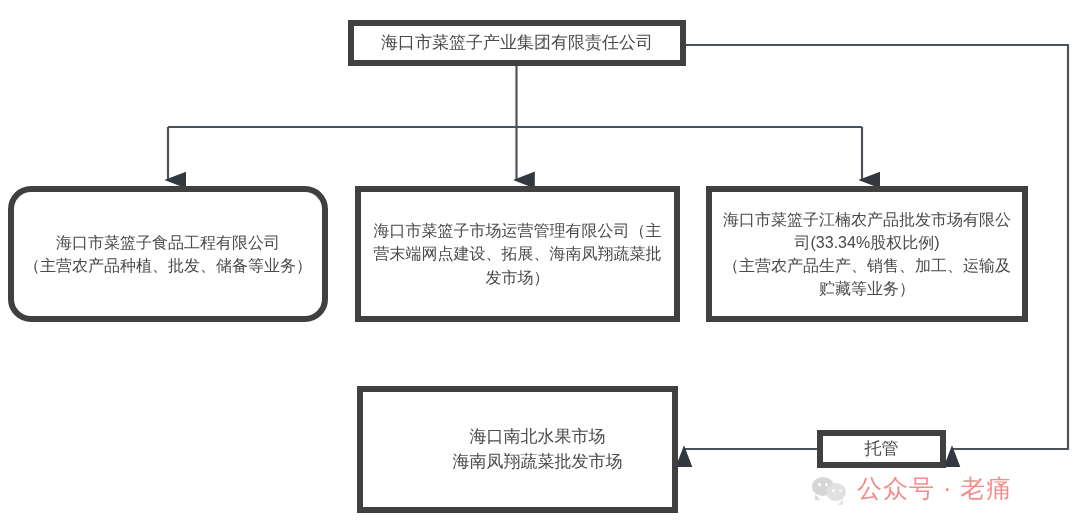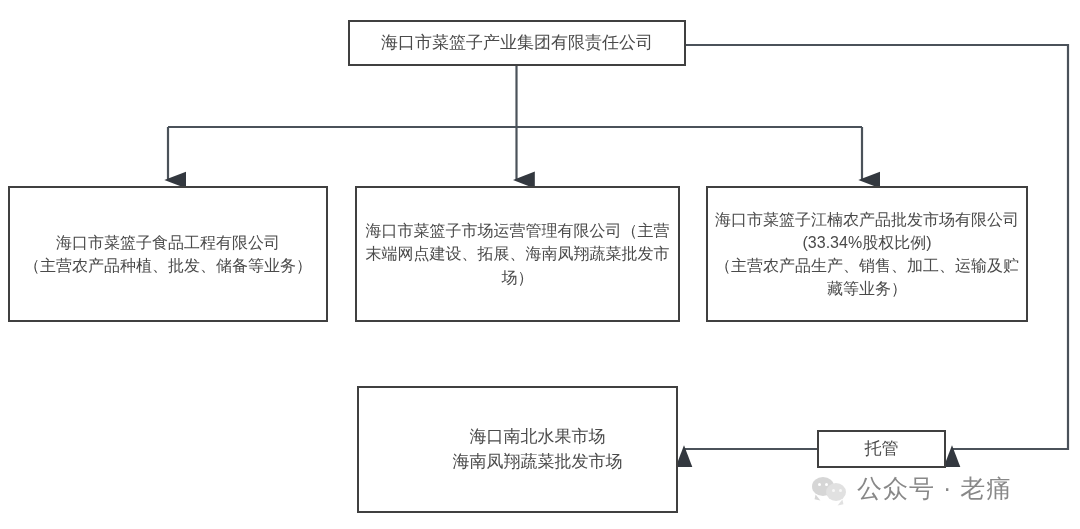--- a/index.html
+++ b/index.html
@@ -21,21 +21,21 @@
     position: absolute;
     left: 0;
     top: 0;
     width: 1080px;
     height: 529px;
     pointer-events: none;
   }
   .node {
     position: absolute;
     box-sizing: border-box;
-    border: 2px solid #404040;
+    border: 6px solid #404040;
     background: #ffffff;
     display: flex;
     align-items: center;
     justify-content: center;
     text-align: center;
     color: #4a4a4a;
     line-height: 1.45;
     z-index: 2;
   }
   .node .txt {
@@ -51,20 +51,21 @@
     width: 338px;
     height: 46px;
     font-size: 17px;
   }
   #node-food {
     left: 8px;
     top: 186px;
     width: 320px;
     height: 136px;
     font-size: 16px;
+    border-radius: 23px;
   }
   #node-market-op {
     left: 355px;
     top: 186px;
     width: 325px;
     height: 136px;
     font-size: 16px;
   }
   #node-jiangnan {
     left: 706px;
@@ -93,21 +94,21 @@
     position: absolute;
     left: 812px;
     top: 472px;
     display: flex;
     align-items: center;
     gap: 9px;
     z-index: 3;
     opacity: 0.62;
   }
   #watermark .wm-text {
-    color: #404040;
+    color: #ef4444;
     font-size: 25px;
     letter-spacing: 1px;
     white-space: nowrap;
   }
   .wechat-glyph {
     position: relative;
     width: 36px;
     height: 28px;
     flex: 0 0 auto;
   }

